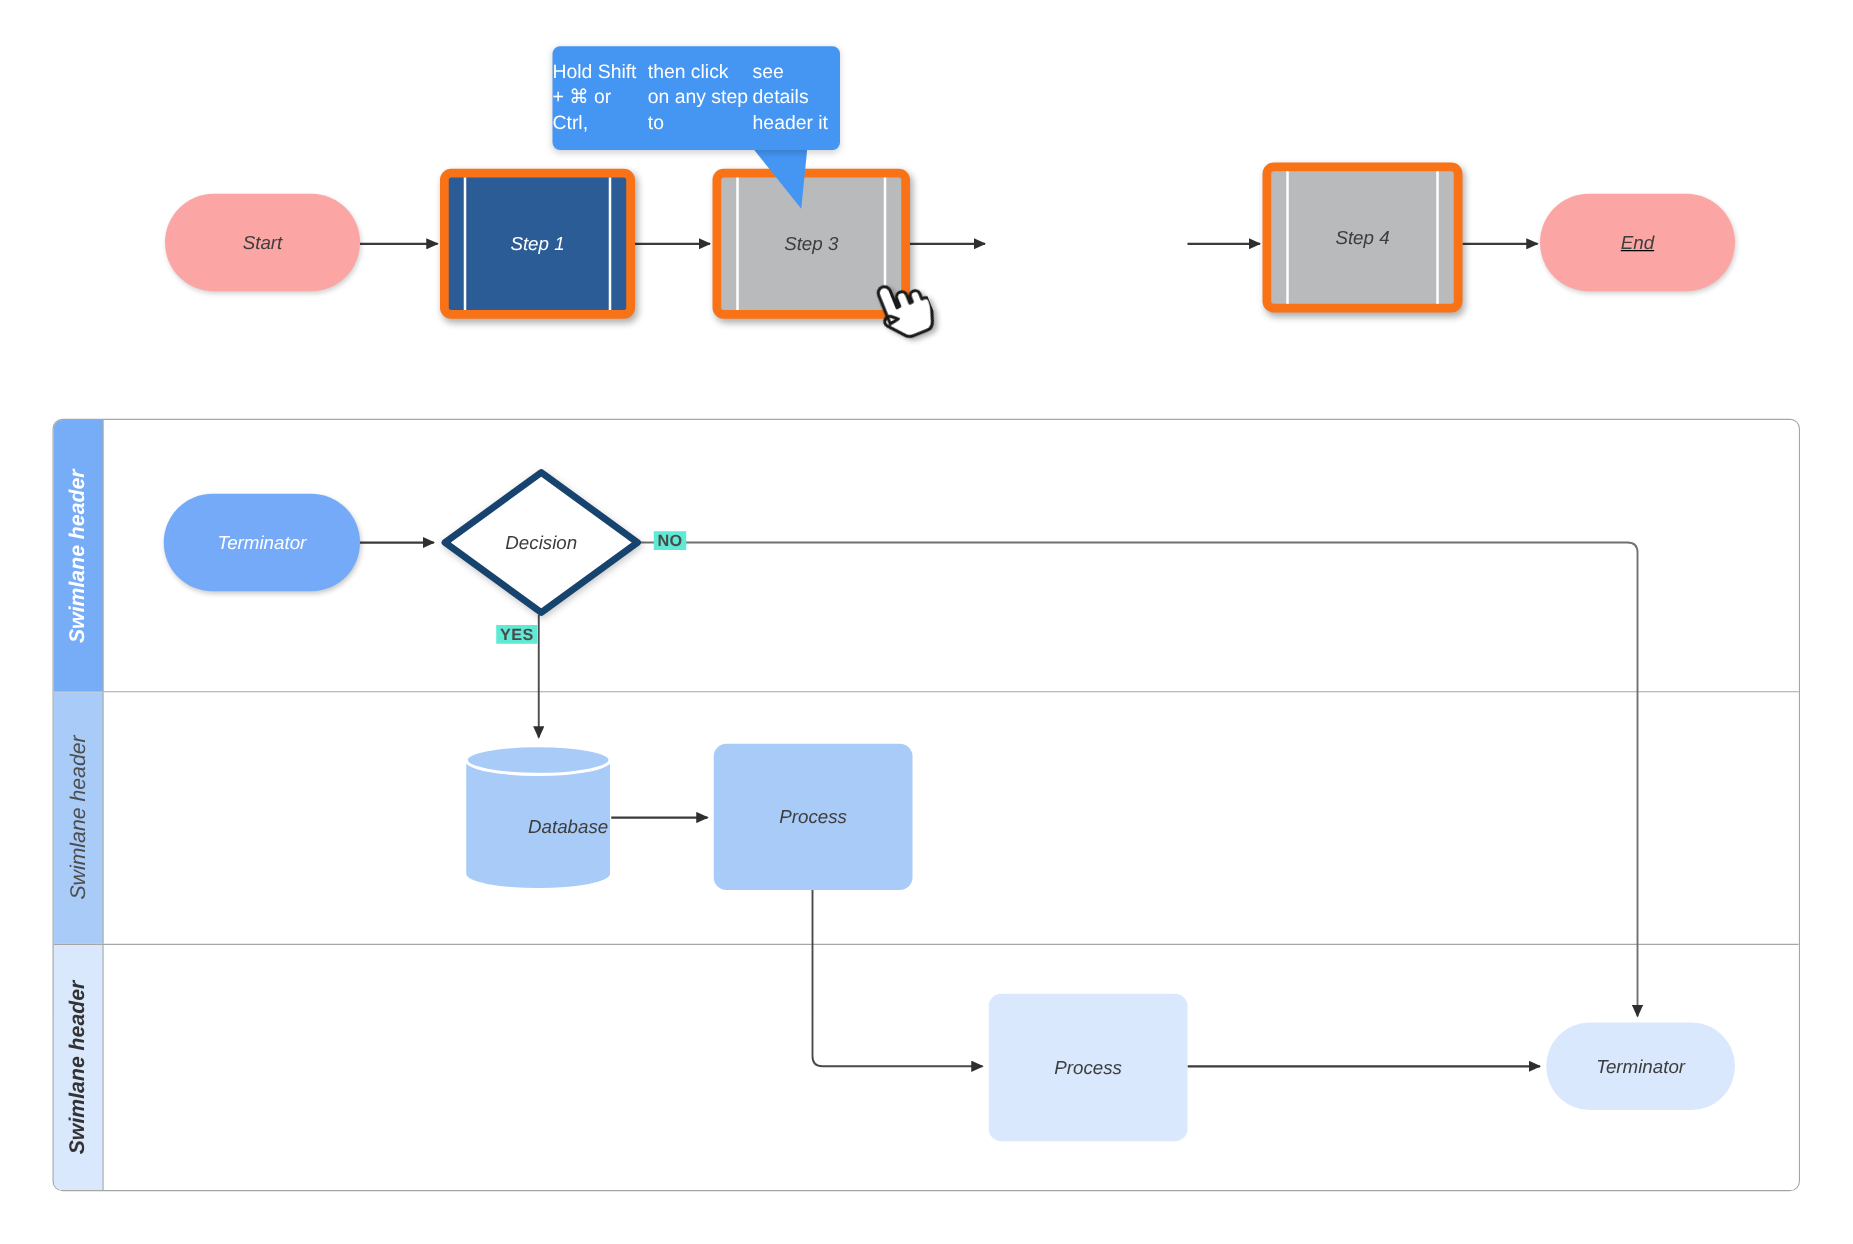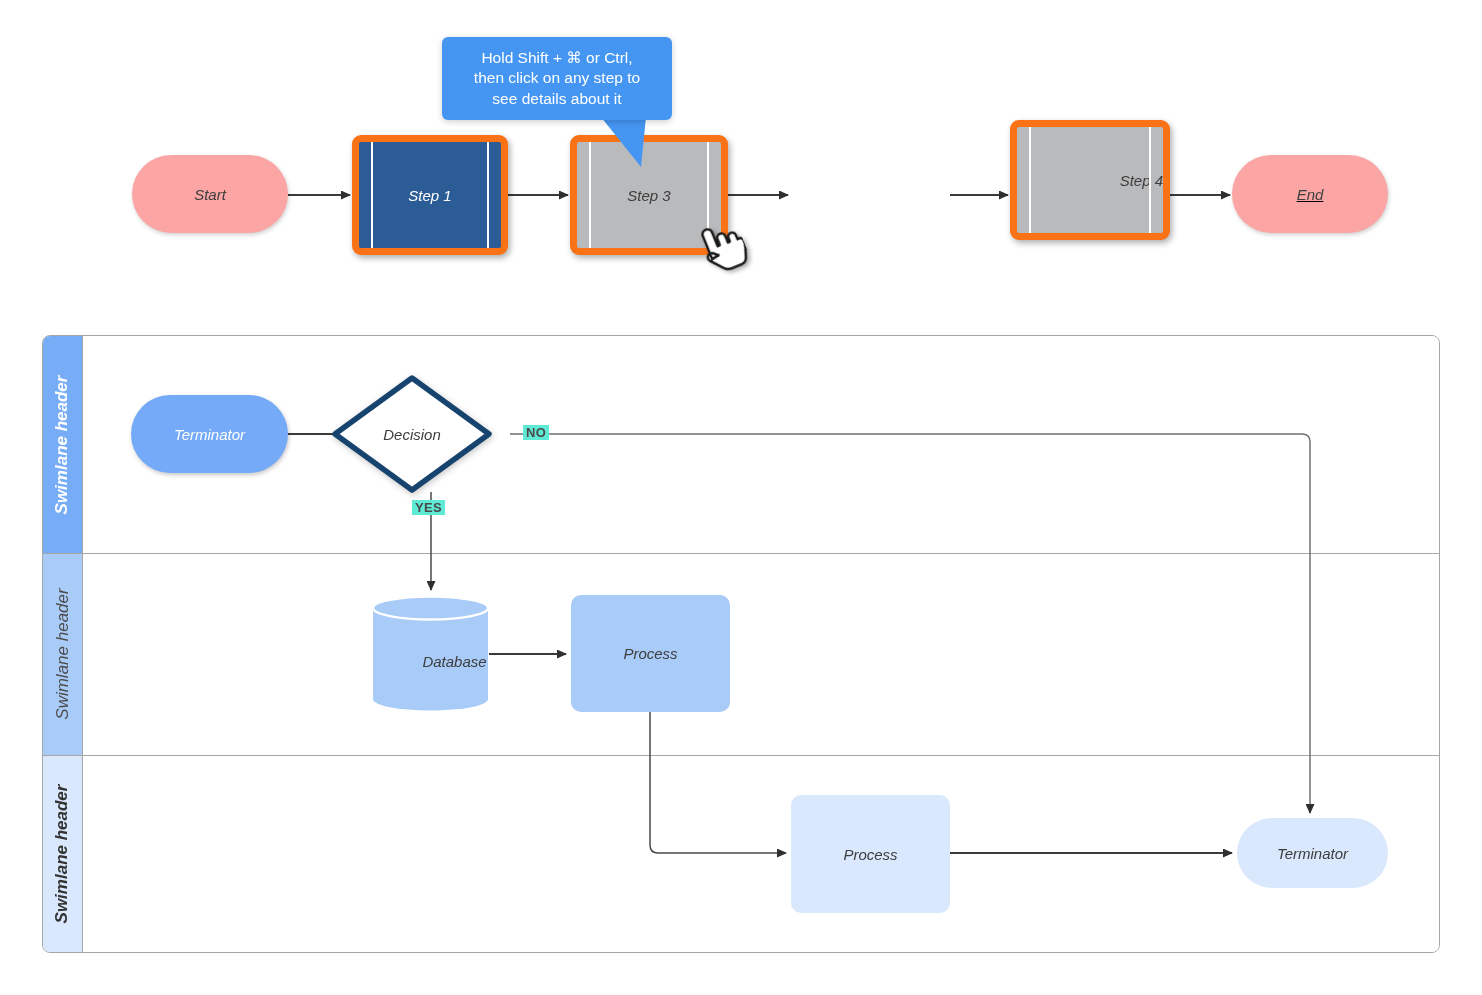--- a/index.html
+++ b/index.html
@@ -15,25 +15,25 @@
   .stadium{border-radius:40px;background:#fca5a5;box-shadow:1px 2px 4px rgba(0,0,0,.18);}
   .step{background:#b9babc;border:7px solid #f97316;border-radius:9px;
         box-shadow:2px 3px 6px rgba(0,0,0,.32);}
   .step::before,.step::after{content:"";position:absolute;top:0;bottom:0;width:2px;background:#ffffff;}
   .step::before{left:12px;} .step::after{right:12px;}
   .step.selected{background:#2b5c95;}
   #node-start{left:132px;top:155px;width:156px;height:78px;}
   #node-step1{left:352px;top:135px;width:156px;height:120px;}
   #node-step2{left:570px;top:135px;width:158px;height:120px;}
   #node-step3{left:790px;top:135px;width:160px;height:120px;}
-  #node-step4{left:1010px;top:120px;width:160px;height:120px;justify-content:flex-end;}
+  #node-step4{left:1010px;top:130px;width:160px;height:120px;}
   #node-end{left:1232px;top:155px;width:156px;height:78px;text-decoration:underline;}
   
   #tooltip{position:absolute;left:442px;top:37px;width:230px;height:83px;background:#4596f3;
-           border-radius:6px;z-index:8;display:flex;flex-direction:column;align-items:center;
+           border-radius:6px;z-index:8;display:flex;flex-direction:row;align-items:center;
            justify-content:center;color:#ffffff;font-size:15.5px;line-height:1.32;
            box-shadow:0 2px 6px rgba(0,0,0,.18);}
   #tooltip-tail{position:absolute;left:595px;top:117px;z-index:7;}
   
   #hand-cursor{position:absolute;left:694px;top:222px;z-index:9;transform:rotate(-22deg);
                filter:drop-shadow(2px 3px 2px rgba(0,0,0,.3));}
   
   #swimlane{position:absolute;left:42px;top:335px;width:1398px;height:618px;z-index:1;
             border:1.5px solid #a6a6a6;border-radius:8px;box-sizing:border-box;
             display:flex;flex-direction:column;overflow:hidden;}
@@ -43,34 +43,34 @@
   .lane-header{width:40px;flex:0 0 40px;border-right:1.5px solid #a6a6a6;box-sizing:border-box;
                display:flex;align-items:center;justify-content:center;}
   .lane-header span{transform:rotate(-90deg);white-space:nowrap;font-style:italic;font-size:17px;}
   .lane-1 .lane-header{background:#77acf7;} .lane-1 .lane-header span{color:#ffffff;font-weight:700;}
   .lane-2 .lane-header{background:#a9cbf8;} .lane-2 .lane-header span{color:#4d4d4d;font-weight:400;}
   .lane-3 .lane-header{background:#d9e8fc;} .lane-3 .lane-header span{color:#333333;font-weight:700;}
   .lane-body{flex:1;background:#ffffff;}
   
   #node-terminator1{left:131px;top:395px;width:157px;height:78px;border-radius:39px;
                     background:#74aaf7;box-shadow:1px 2px 4px rgba(0,0,0,.22);}
-  #node-decision{left:330px;top:373px;width:164px;height:122px;}
+  #node-decision{left:351px;top:373px;width:164px;height:122px;}
   #node-decision svg{position:absolute;left:0;top:0;filter:drop-shadow(1px 2px 3px rgba(0,0,0,.22));}
   #node-decision .lbl{position:relative;}
   #node-database{left:372px;top:595px;width:117px;height:117px;}
   #node-database svg{position:absolute;left:0;top:0;}
   #node-database .lbl{position:relative;top:8px;margin-left:48px;}
   #node-process2{left:571px;top:595px;width:159px;height:117px;border-radius:10px;background:#a9cbf8;}
   #node-process3{left:791px;top:795px;width:159px;height:118px;border-radius:10px;background:#d9e8fc;}
   #node-terminator3{left:1237px;top:818px;width:151px;height:70px;border-radius:35px;background:#d9e8fc;}
   
   .edge-label{position:absolute;z-index:5;font-size:13px;font-weight:700;color:#4a4a4a;
               background:#5eead4;padding:0 3px;letter-spacing:.3px;}
   #label-no{left:523px;top:425px;}
-  #label-yes{left:412px;top:500px;}
+  #label-yes{left:397px;top:500px;}
 </style>
 </head>
 <body>
 
 <div id="canvas">
 
   <div id="swimlane">
     <div class="lane lane-1">
       <div class="lane-header">
         <span>Swimlane header</span>
@@ -132,21 +132,21 @@
   <div class="shape stadium" id="node-end">
     <span class="lbl">End</span>
   </div>
 
   <svg id="tooltip-tail" width="55" height="52">
     <polygon points="6,0 51,0 46,50" fill="#4596f3"></polygon>
   </svg>
   <div id="tooltip">
     <span>Hold Shift + ⌘ or Ctrl,</span>
     <span>then click on any step to</span>
-    <span>see details about it</span>
+    <span>see details header it</span>
   </div>
 
   <svg id="hand-cursor" width="52" height="60" viewBox="0 0 42 48">
     <path d="M13 27 V7 a4 4 0 0 1 8 0 v12 l2-.3 v-5 a3.4 3.4 0 0 1 6.8 0 v5.6 l1.8-.2 v-3 a3.2 3.2 0 0 1 6.4 0 v3.6 l1.4-.1 a2.8 2.8 0 0 1 2.9 2.8 c0 2-.3 4.2-1 6.2 l-2.5 7.2 c-.8 2.3-3 3.9-5.4 3.9 h-9 c-2.1 0-4.1-.9-5.4-2.5 l-8.2-9.7 a3.3 3.3 0 0 1 4.8-4.5 l3.4 3 z" fill="#ffffff" stroke="#1a1a1a" stroke-width="2" stroke-linejoin="round"></path>
   </svg>
 
   <div class="shape" id="node-terminator1">
     <span class="lbl white">Terminator</span>
   </div>
 

